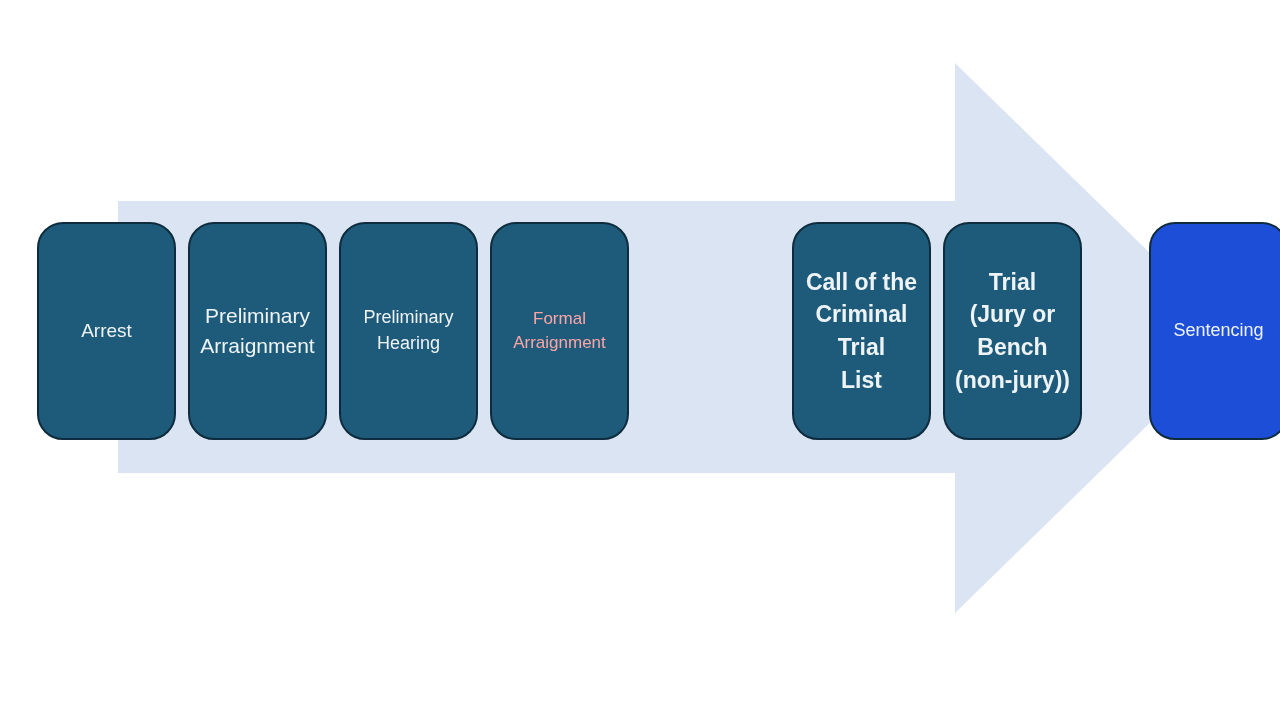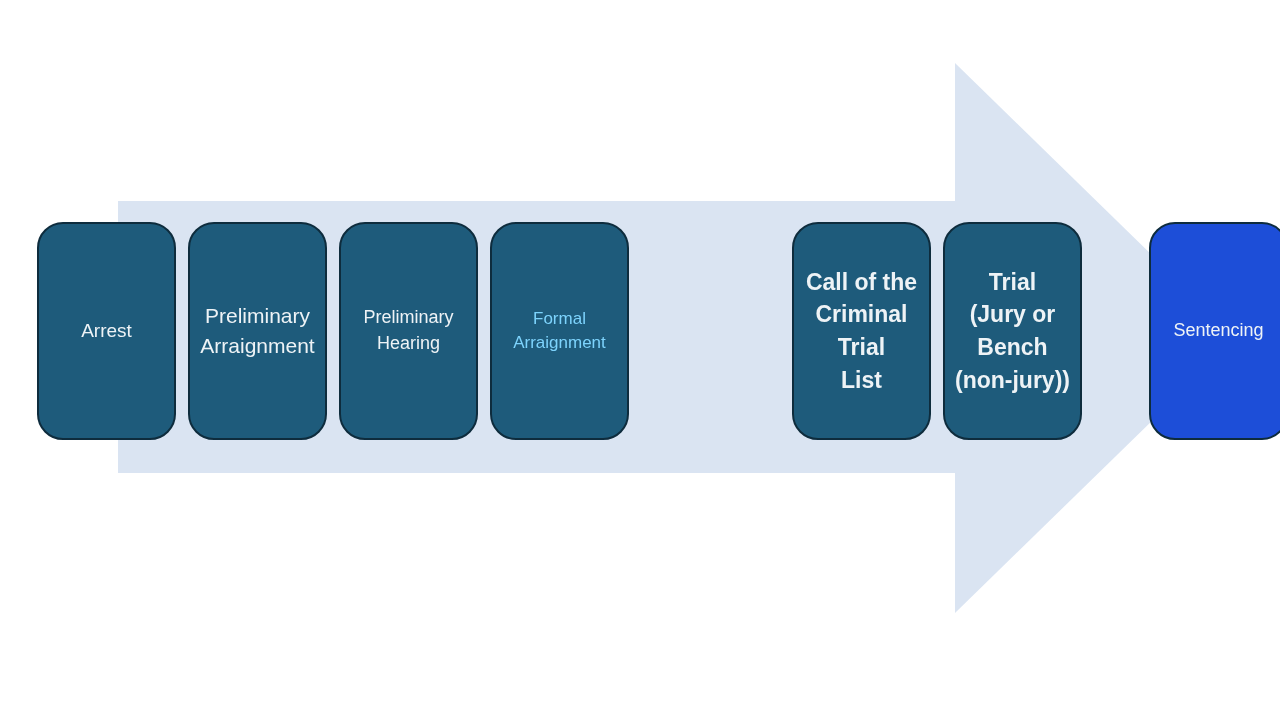--- a/index.html
+++ b/index.html
@@ -68,21 +68,21 @@
     <span class="label fs19">Arrest</span>
   </div>
   <div class="stage" style="left: 188px; background: rgb(30, 91, 123); border-color: rgb(14, 44, 61); color: rgb(238, 243, 246);">
     <span class="label fs21">Preliminary
 Arraignment</span>
   </div>
   <div class="stage" style="left: 339px; background: rgb(30, 91, 123); border-color: rgb(14, 44, 61); color: rgb(238, 243, 246);">
     <span class="label fs18">Preliminary
 Hearing</span>
   </div>
-  <div class="stage" style="left: 490px; background: rgb(30, 91, 123); border-color: rgb(14, 44, 61); color: #7dd3fc;">
+  <div class="stage" style="left: 490px; background: rgb(30, 91, 123); border-color: rgb(14, 44, 61); color: #fca5a5;">
     <span class="label fs17">Formal
 Arraignment</span>
   </div>
   <div class="stage" style="left: 792px; background: rgb(30, 91, 123); border-color: rgb(14, 44, 61); color: rgb(238, 243, 246);">
     <span class="label fs20">Call of the
 Criminal
 Trial
 List</span>
   </div>
   <div class="stage" style="left: 943px; background: rgb(30, 91, 123); border-color: rgb(14, 44, 61); color: rgb(238, 243, 246);">

